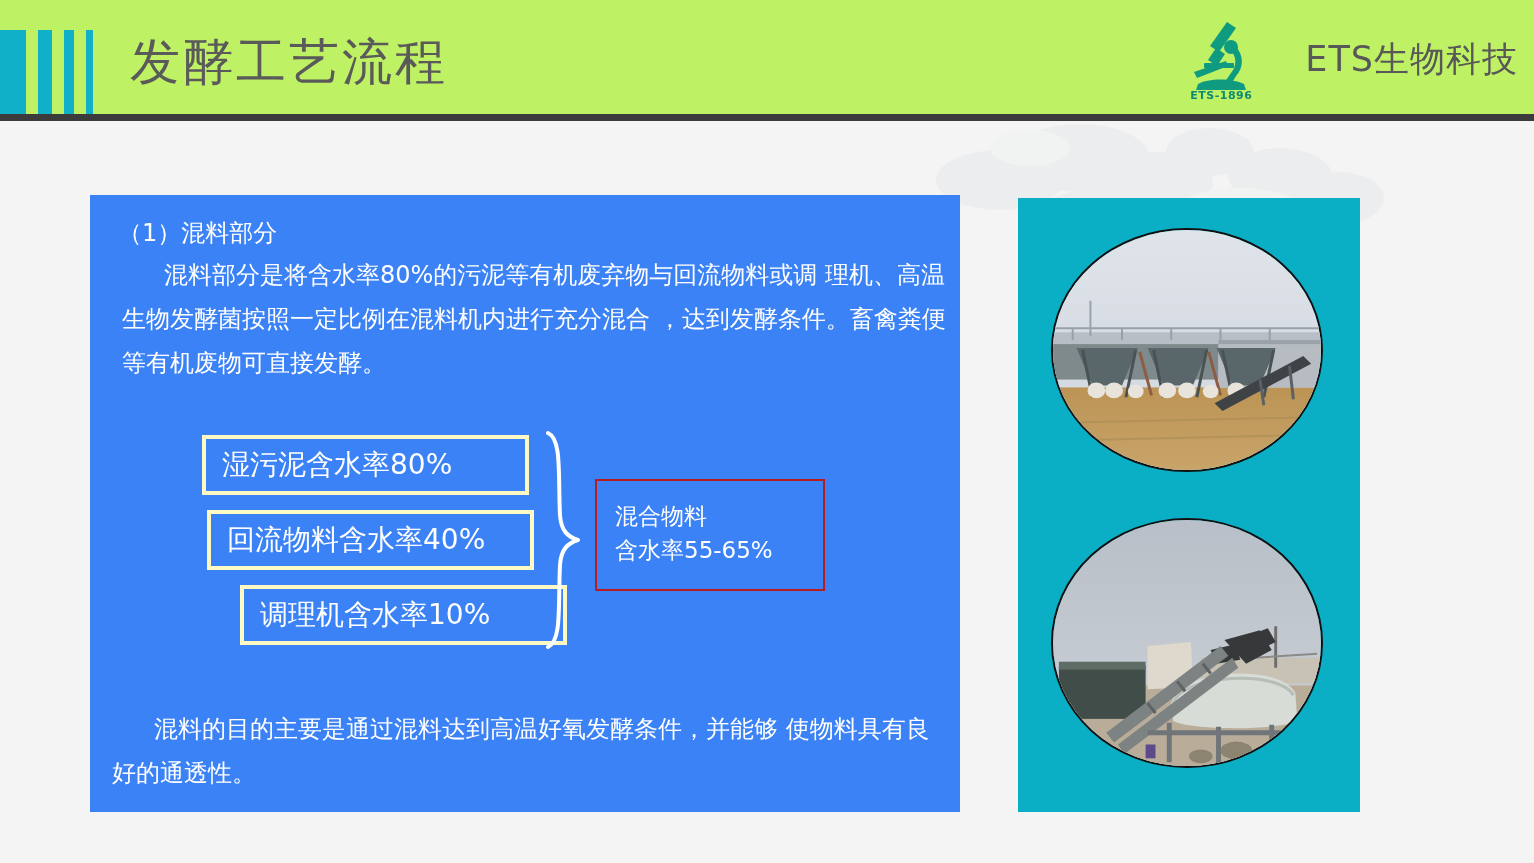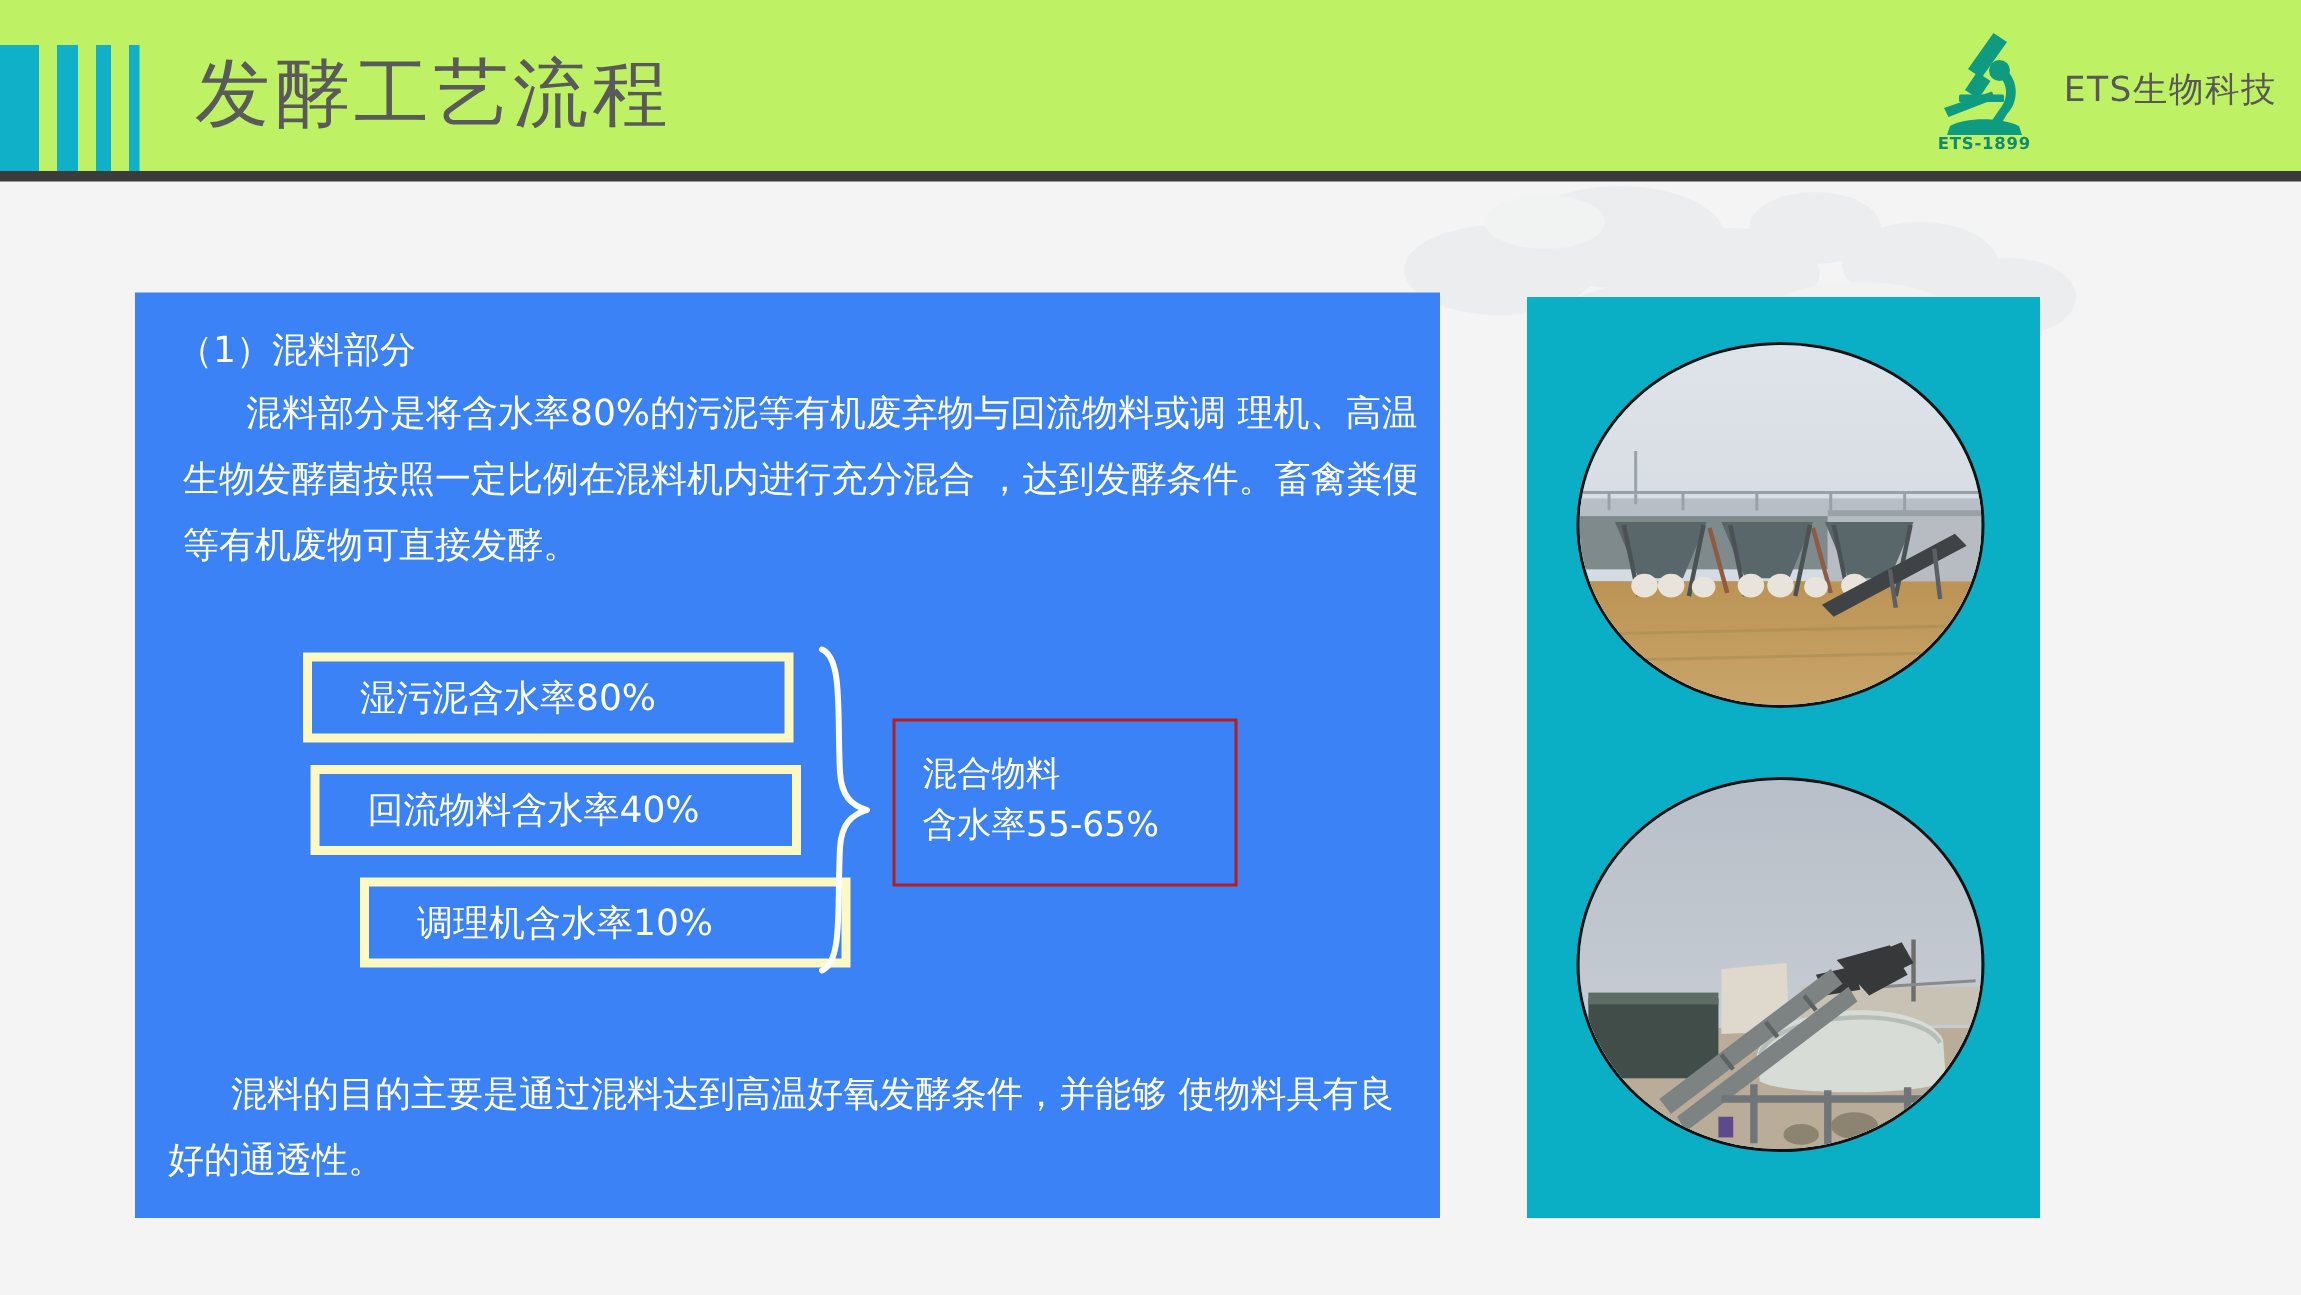--- a/index.html
+++ b/index.html
@@ -88,25 +88,26 @@
     position: absolute;
     left: 4px;
     bottom: 0px;
     font-size: 11px;
     letter-spacing: 0.5px;
     color: #108a72;
     font-family: "DejaVu Sans", sans-serif;
     font-weight: bold;
   }
   .brand-name {
-    font-size: 23px;
+    font-size: 35px;
     color: #585858;
     letter-spacing: 1px;
     font-family: "DejaVu Sans", "Liberation Sans", sans-serif;
     white-space: nowrap;
+    margin-left: 31px;
   }
 
   .header-rule {
     position: absolute;
     left: 0;
     top: 114px;
     width: 1534px;
     height: 7px;
     background: #3b3b3b;
   }
@@ -149,27 +150,27 @@
   
   .boxes {
     position: absolute;
     left: 0;
     top: 240px;
     width: 870px;
     height: 230px;
   }
   .io-box {
     position: absolute;
-    border: 6px solid #fef9c3;
+    border: 4px solid #fef9c3;
     box-sizing: border-box;
     color: #ffffff;
-    font-size: 24px;
+    font-size: 28px;
     display: flex;
     align-items: center;
-    padding-left: 32px;
+    padding-left: 16px;
     font-family: "DejaVu Sans", "Liberation Sans", sans-serif;
     white-space: nowrap;
   }
   .io-box.r1 { left: 112px; top: 0px;   width: 327px; height: 60px; }
   .io-box.r2 { left: 117px; top: 75px;  width: 327px; height: 60px; }
   .io-box.r3 { left: 119px; top: 150px; width: 327px; height: 60px; margin-left: 31px; }
 
   .brace {
     position: absolute;
     left: 452px;
@@ -279,21 +280,21 @@
 
             <path d="M49 30 C58 38 58 52 50 60 L44 70 L36 70 L45 57 C51 50 51 40 44 34 Z"></path>
 
             <rect x="18" y="47" width="30" height="5" rx="1"></rect>
 
             <path d="M8 56 L40 45 L42 50 L11 62 Z"></path>
 
             <path d="M12 68 C22 62 46 62 58 68 L60 74 L10 74 Z"></path>
           </g>
         </svg>
-        <div class="brand-logo-text">ETS-1899</div>
+        <div class="brand-logo-text">ETS-1896</div>
       </div>
       <div class="brand-name">ETS生物科技</div>
     </div>
   </div>
 
   <div class="header-rule"></div>
 
   <div class="panel-left">
 
     <div class="heading-line para">（1）混料部分</div>

